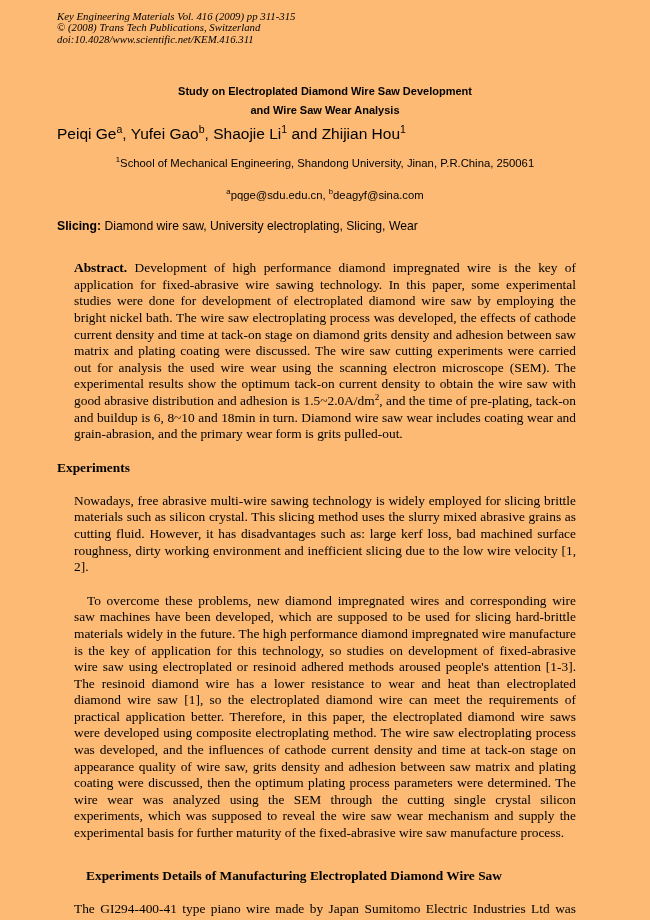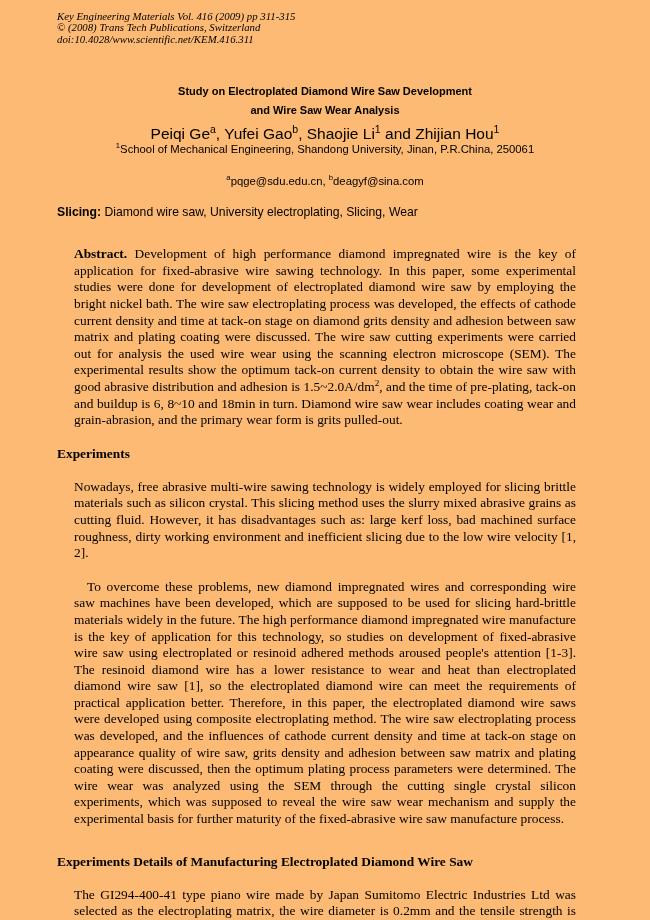--- a/index.html
+++ b/index.html
@@ -30,50 +30,50 @@
     font-size: 11px;
     line-height: 18.5px;
     text-align: center;
   }
   .title .tline { display: block; }
   .authors {
     margin-top: 6px;
     font-family: "Liberation Sans", sans-serif;
     font-size: 15.5px;
     line-height: 18px;
-    text-align: center;
+    text-align: left;
   }
   .affiliation, .emails {
     font-family: "Liberation Sans", sans-serif;
     font-size: 11.3px;
     line-height: 13px;
     text-align: center;
   }
-  .affiliation { margin-top: 0; }
+  .affiliation { margin-top: 14px; }
   .emails { margin-top: 19px; }
   .keywords {
     margin-top: 17px;
     font-family: "Liberation Sans", sans-serif;
     font-size: 12.2px;
     line-height: 14px;
   }
   .body-text {
     margin: 17px;
     font-size: 13.4px;
     line-height: 16.6px;
     text-align: justify;
   }
   .abstract { margin-top: 27px; }
   .section-heading {
     font-size: 13.4px;
     font-weight: bold;
     margin: 0 0 4px 0;
   }
   .intro-heading { margin-top: 13px; }
-  .exp-heading { margin-top: 26px; }
+  .exp-heading { margin-top: 26px; margin-left: 29px; }
   .indent { text-indent: 13px; }
   sup {
     font-size: 68%;
     line-height: 0;
     vertical-align: super;
   }
 </style>
 </head>
 <body>
 

